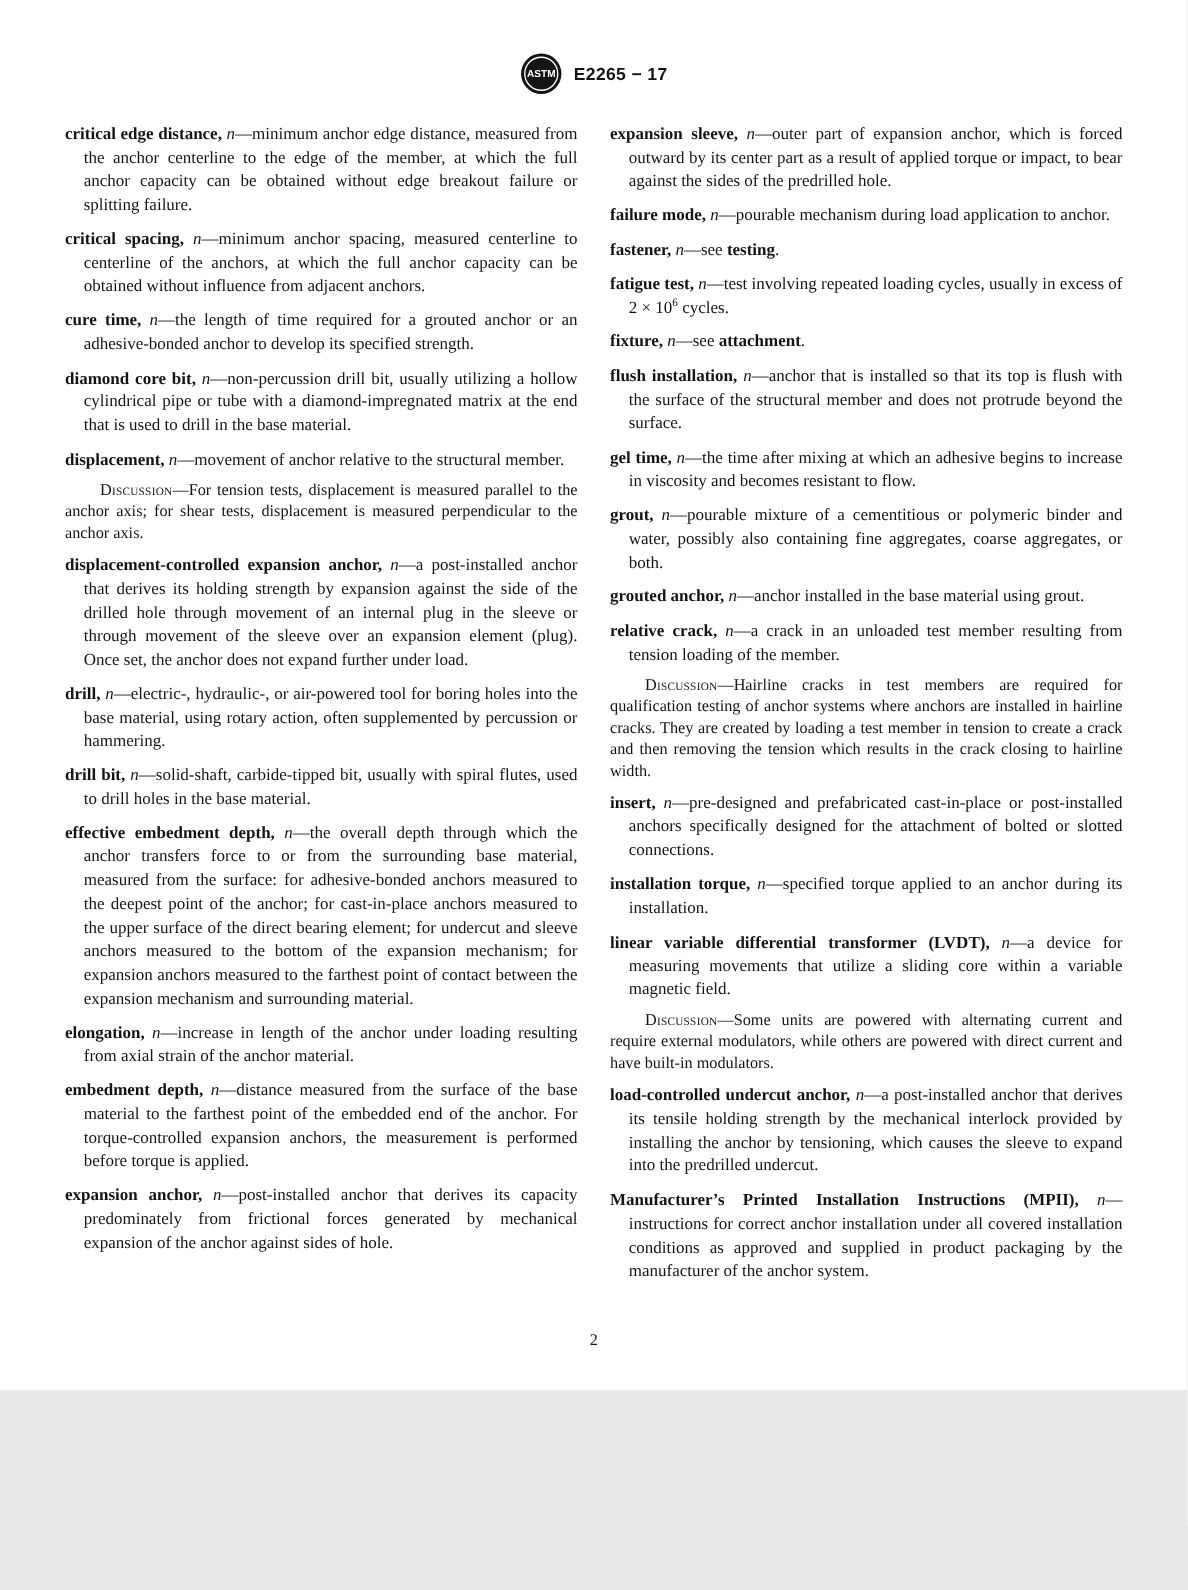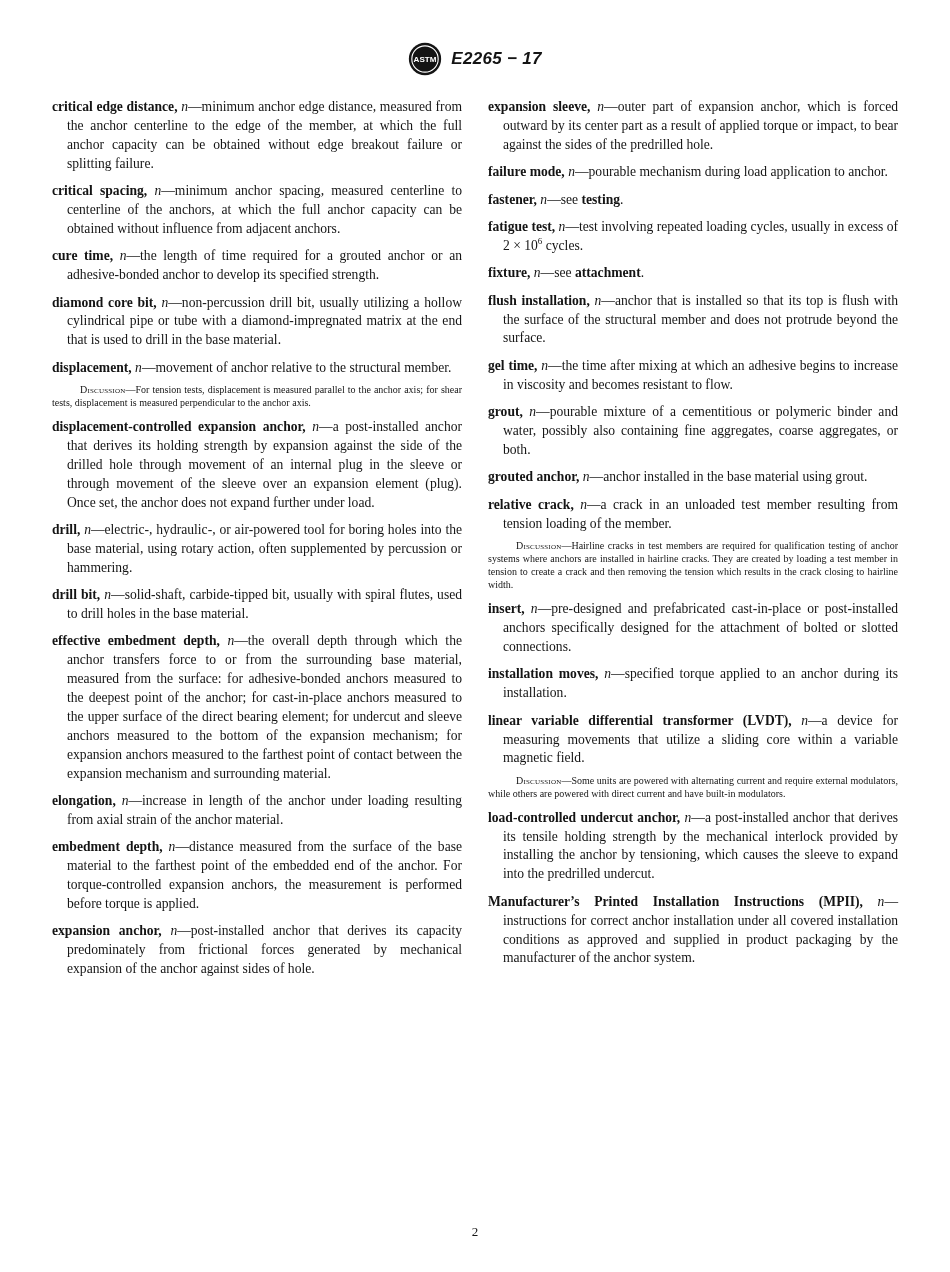--- a/index.html
+++ b/index.html
@@ -3,43 +3,42 @@
 <meta charset="utf-8">
 <style>
   html, body {
     margin: 0;
     padding: 0;
     background: #e8e8e8;
   }
   .page {
     position: relative;
     width: 950px;
-    height: 1272px;
+    height: 1112px;
     margin: 0 auto;
     background: #ffffff;
     box-sizing: border-box;
     padding: 42px 52px 40px 52px;
     overflow: hidden;
     font-family: "Liberation Serif", "DejaVu Serif", serif;
     color: #141414;
   }
   .doc-header {
     display: flex;
     justify-content: center;
     align-items: center;
     gap: 9px;
     margin-bottom: 22px;
   }
   .logo { flex: 0 0 auto; display: block; }
   .doc-number {
     font-family: "Liberation Sans", sans-serif;
     font-weight: bold;
-    font-size: 17px;
+    font-size: 14px;
     letter-spacing: 0.3px;
-    font-style: italic;
   }
   .columns {
     display: flex;
     gap: 26px;
   }
   .col {
     flex: 1 1 0;
     min-width: 0;
     text-align: justify;
     font-size: 13.6px;
@@ -51,21 +50,21 @@
     text-indent: -15px;
   }
   .entry b.term { font-weight: bold; }
   .entry i { font-style: italic; }
   .entry sup {
     font-size: 0.66em;
     line-height: 0;
     vertical-align: super;
   }
   .discussion {
-    font-size: 10px;
+    font-size: 13px;
     line-height: 1.32;
     margin: -3px 0 8.5px 0;
     text-indent: 28px;
   }
   .discussion .sc {
     font-variant: small-caps;
     letter-spacing: 0.2px;
   }
   .doc-footer {
     position: absolute;
@@ -112,21 +111,21 @@
         <p class="entry"><b class="term">fastener, </b><i>n</i><span>—see </span><b>testing</b><span>.</span></p>
         <p class="entry"><b class="term">fatigue test, </b><i>n</i><span>—test involving repeated loading cycles, usually in excess of 2 × 10</span><sup>6</sup><span> cycles.</span></p>
         <p class="entry"><b class="term">fixture, </b><i>n</i><span>—see </span><b>attachment</b><span>.</span></p>
         <p class="entry"><b class="term">flush installation, </b><i>n</i><span>—anchor that is installed so that its top is flush with the surface of the structural member and does not protrude beyond the surface.</span></p>
         <p class="entry"><b class="term">gel time, </b><i>n</i><span>—the time after mixing at which an adhesive begins to increase in viscosity and becomes resistant to flow.</span></p>
         <p class="entry"><b class="term">grout, </b><i>n</i><span>—pourable mixture of a cementitious or polymeric binder and water, possibly also containing fine aggregates, coarse aggregates, or both.</span></p>
         <p class="entry"><b class="term">grouted anchor, </b><i>n</i><span>—anchor installed in the base material using grout.</span></p>
         <p class="entry"><b class="term">relative crack, </b><i>n</i><span>—a crack in an unloaded test member resulting from tension loading of the member.</span></p>
         <p class="discussion"><span class="sc">Discussion</span><span>—Hairline cracks in test members are required for qualification testing of anchor systems where anchors are installed in hairline cracks. They are created by loading a test member in tension to create a crack and then removing the tension which results in the crack closing to hairline width.</span></p>
         <p class="entry"><b class="term">insert, </b><i>n</i><span>—pre-designed and prefabricated cast-in-place or post-installed anchors specifically designed for the attachment of bolted or slotted connections.</span></p>
-        <p class="entry"><b class="term">installation moves, </b><i>n</i><span>—specified torque applied to an anchor during its installation.</span></p>
+        <p class="entry"><b class="term">installation torque, </b><i>n</i><span>—specified torque applied to an anchor during its installation.</span></p>
         <p class="entry"><b class="term">linear variable differential transformer (LVDT), </b><i>n</i><span>—a device for measuring movements that utilize a sliding core within a variable magnetic field.</span></p>
         <p class="discussion"><span class="sc">Discussion</span><span>—Some units are powered with alternating current and require external modulators, while others are powered with direct current and have built-in modulators.</span></p>
         <p class="entry"><b class="term">load-controlled undercut anchor, </b><i>n</i><span>—a post-installed anchor that derives its tensile holding strength by the mechanical interlock provided by installing the anchor by tensioning, which causes the sleeve to expand into the predrilled undercut.</span></p>
         <p class="entry"><b class="term">Manufacturer’s Printed Installation Instructions (MPII), </b><i>n</i><span>—instructions for correct anchor installation under all covered installation conditions as approved and supplied in product packaging by the manufacturer of the anchor system.</span></p>
       </section>
   </main>
 
   <footer class="doc-footer">
     <span>2</span>
   </footer>

